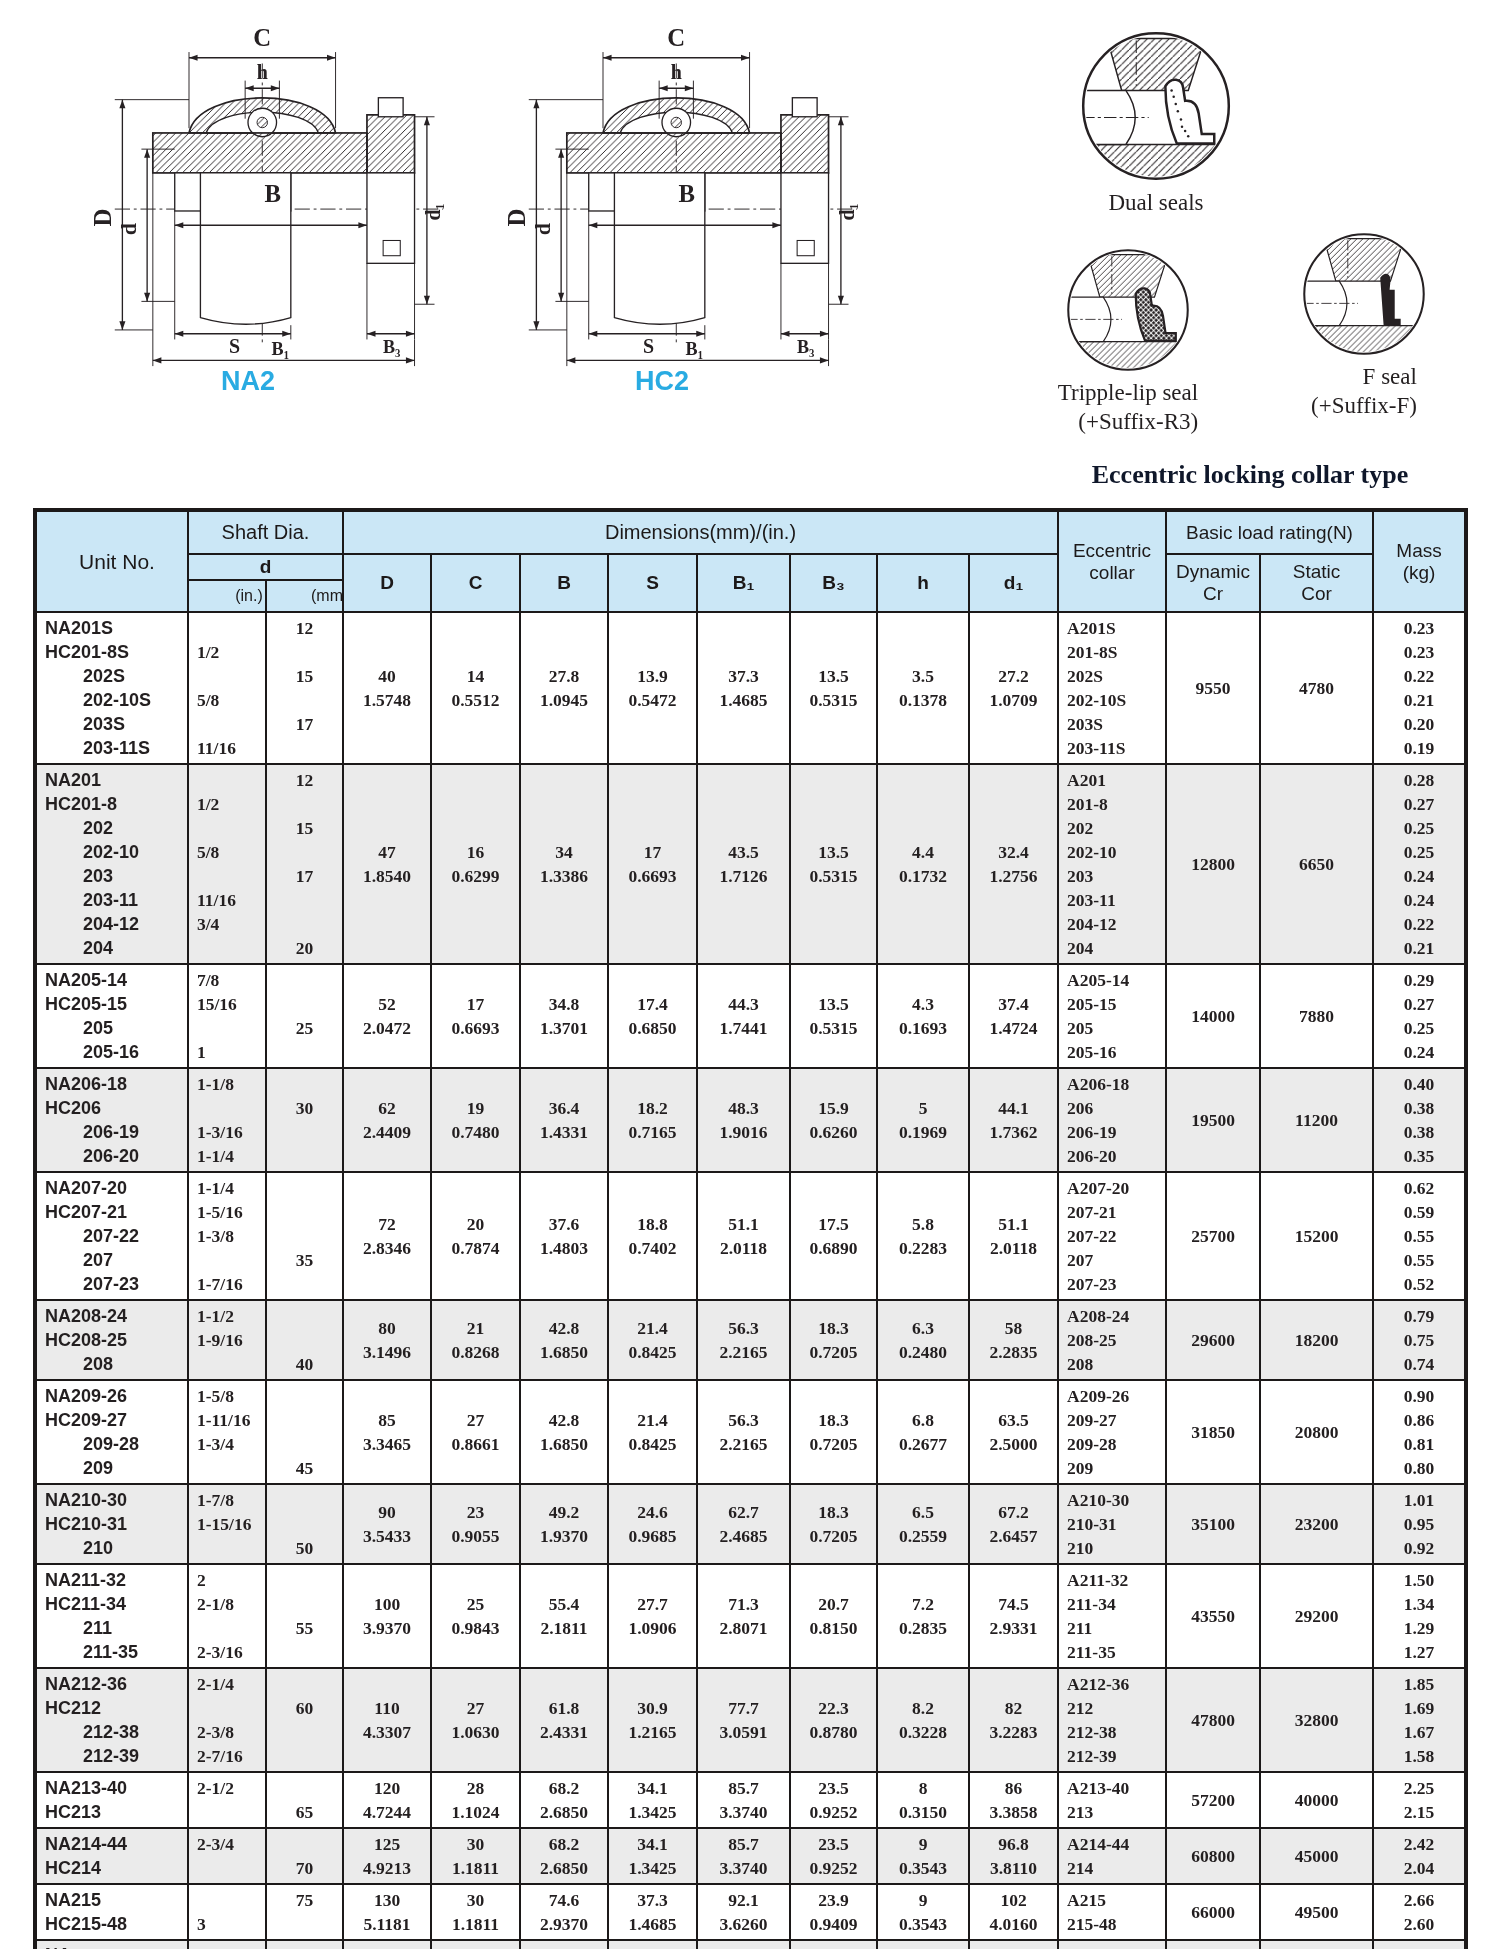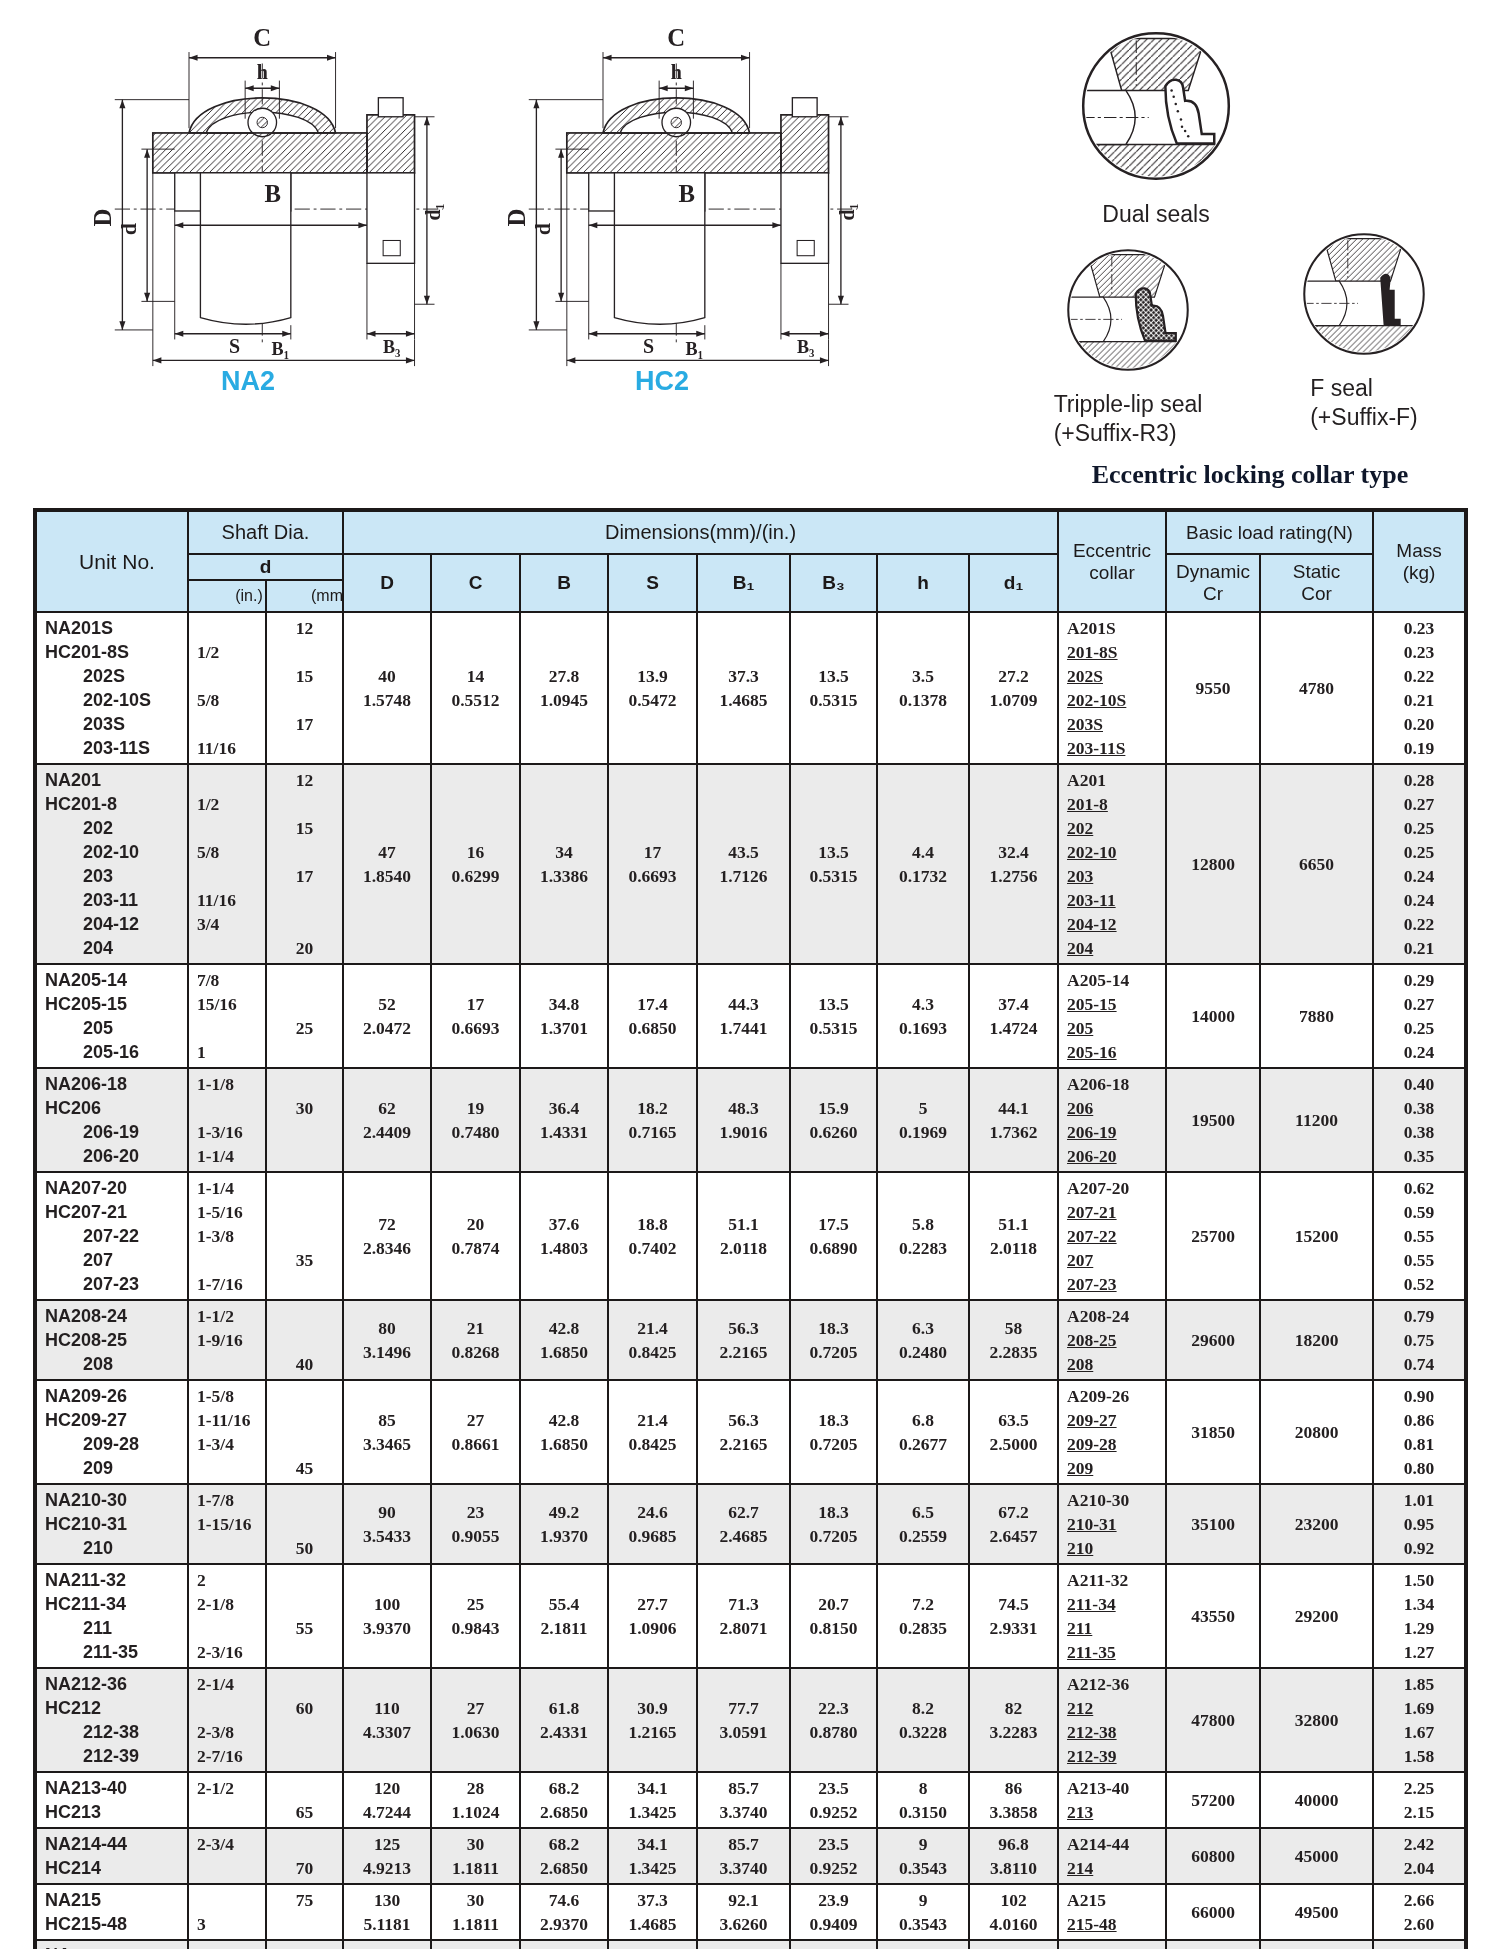--- a/index.html
+++ b/index.html
@@ -4,22 +4,22 @@
 <style>
   html,body{margin:0;padding:0;background:#fff;}
   .page{position:relative;width:1497px;height:1949px;background:#fff;overflow:hidden;
         font-family:"Liberation Sans","DejaVu Sans",sans-serif;color:#231f20;}
   
   .fig{position:absolute;display:flex;flex-direction:column;align-items:center;}
   .fig-canvas{width:400px;height:354px;}
   .fig-caption{font-family:Liberation Sans, sans-serif;font-weight:bold;
                font-size:27px;color:#29abe2;margin-top:-2px;}
   .seal{position:absolute;display:flex;flex-direction:column;align-items:center;}
-  .seal-caption{font-family:Liberation Sans, sans-serif;font-size:23px;
-                color:#231f20;text-align:left;line-height:29px;margin-top:16px;}
+  .seal-caption{font-family:Liberation Serif, serif;font-size:23px;
+                color:#231f20;text-align:right;line-height:29px;margin-top:4px;}
   .collar-type{position:absolute;left:1015px;top:460px;width:470px;text-align:center;
                font-family:"Liberation Serif","DejaVu Serif",serif;font-weight:bold;
                font-size:26px;color:#0f172a;}
   
   table.spec{position:absolute;left:33px;top:508px;width:1431px;border-collapse:collapse;
              table-layout:fixed;border:4px solid #1c1919;}
   .spec th,.spec td{border:2px solid #1c1919;padding:0;margin:0;overflow:hidden;}
   .spec thead th{background:#cbe7f6;font-weight:normal;font-size:20px;color:#1c1919;
                  text-align:center;vertical-align:middle;}
   .spec thead .r1{height:44px;}
@@ -31,21 +31,21 @@
   .spec thead th.two{font-size:19px;line-height:22px;}
   .spec tbody td{vertical-align:top;background:#fff;}
   .spec tbody tr.alt td{background:#ebebeb;}
   .spec tbody td.mid{vertical-align:middle;}
   .num{font-family:"Liberation Serif","DejaVu Serif",serif;font-weight:bold;font-size:17.5px;}
   .ln{height:24px;line-height:24px;white-space:nowrap;}
   .cell-pad{padding:3px 0;}
   .u-ln{font-weight:bold;font-size:18px;padding-left:8px;}
   .u-ln.ind{padding-left:46px;}
   .c-ln{padding-left:8px;text-align:left;}
-  .c-ln.ind{text-decoration:underline;}
+  .c-ln.ind{}
   .ctr{text-align:center;}
   .combo{display:flex;align-items:center;justify-content:flex-start;height:100%;padding:3px 0;}
   .combo-pre{display:flex;flex-direction:column;}
   .combo-pre .u-ln{height:22px;line-height:22px;}
   svg text{font-family:"Liberation Serif","DejaVu Serif",serif;font-weight:bold;fill:#262123;}
 </style>
 </head>
 <body>
 
 <div class="page">

